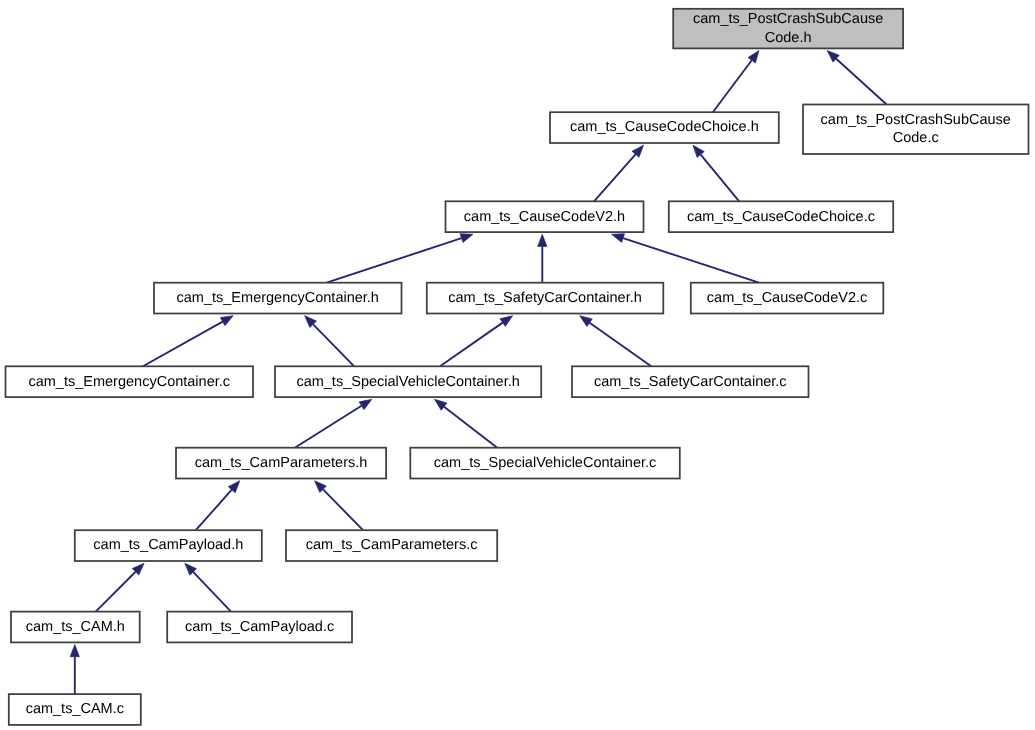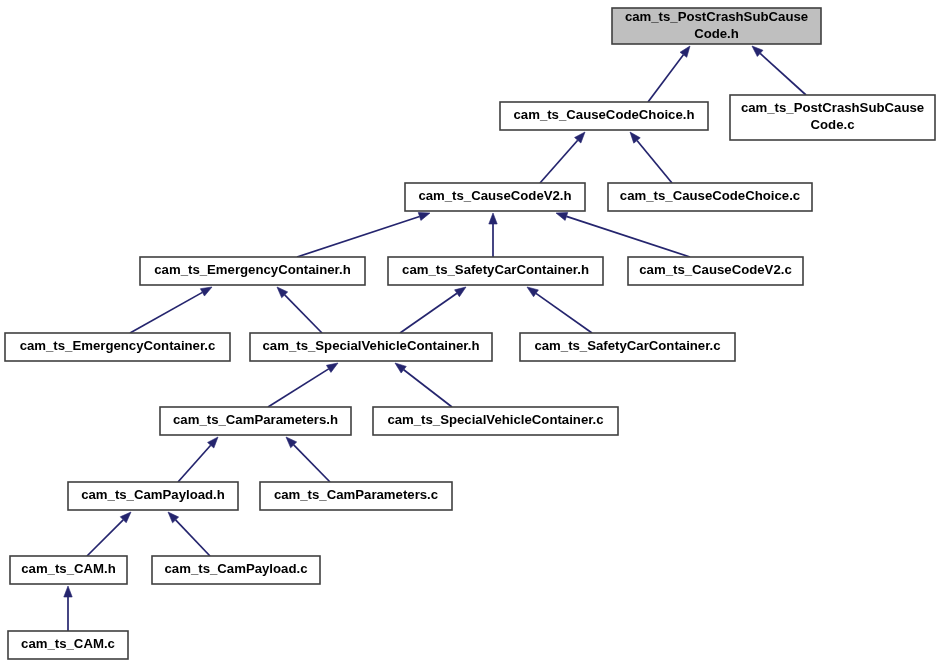--- a/index.html
+++ b/index.html
@@ -11,21 +11,20 @@
   body {
     width: 941px;
     height: 664px;
     overflow: hidden;
     font-family: "Liberation Sans", sans-serif;
   }
   #graph-root {
     position: relative;
     width: 859px;
     height: 664px;
-    font-weight: bold;
   }
   #graph-svg {
     display: block;
     width: 941px;
     height: 664px;
   }
   .node-box {
     fill: #ffffff;
     stroke: #404040;
     stroke-width: 1.6;

